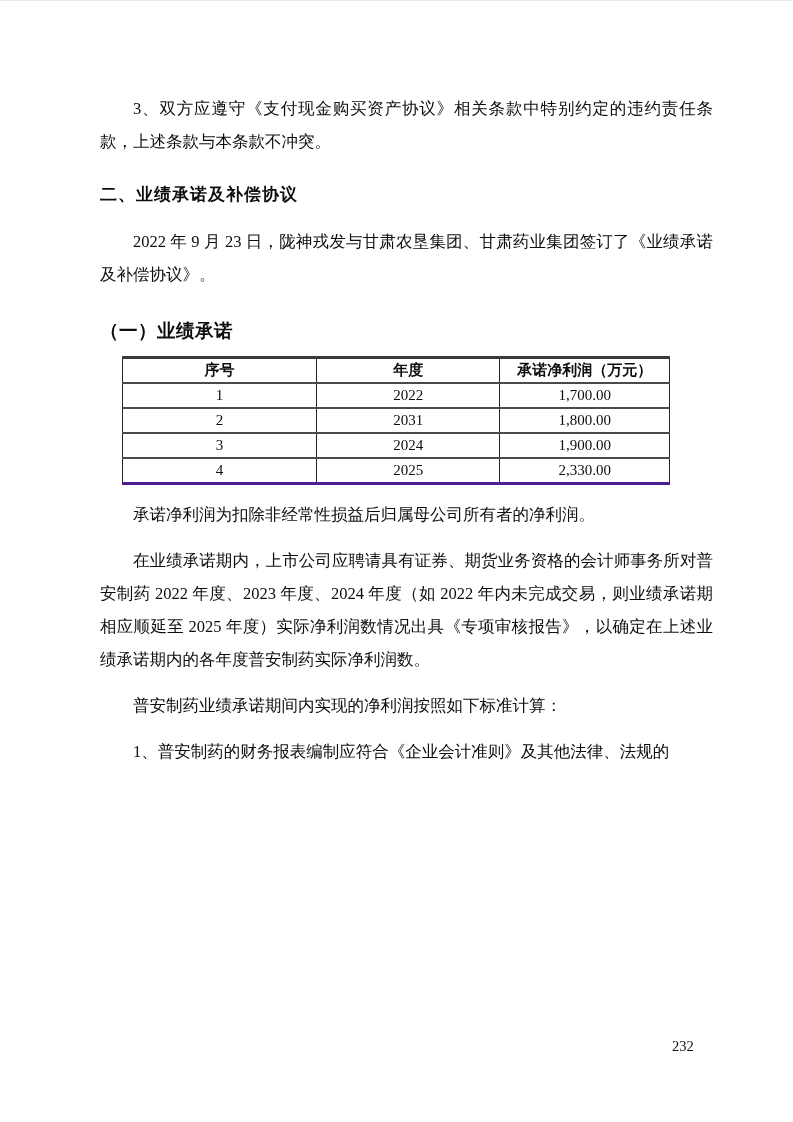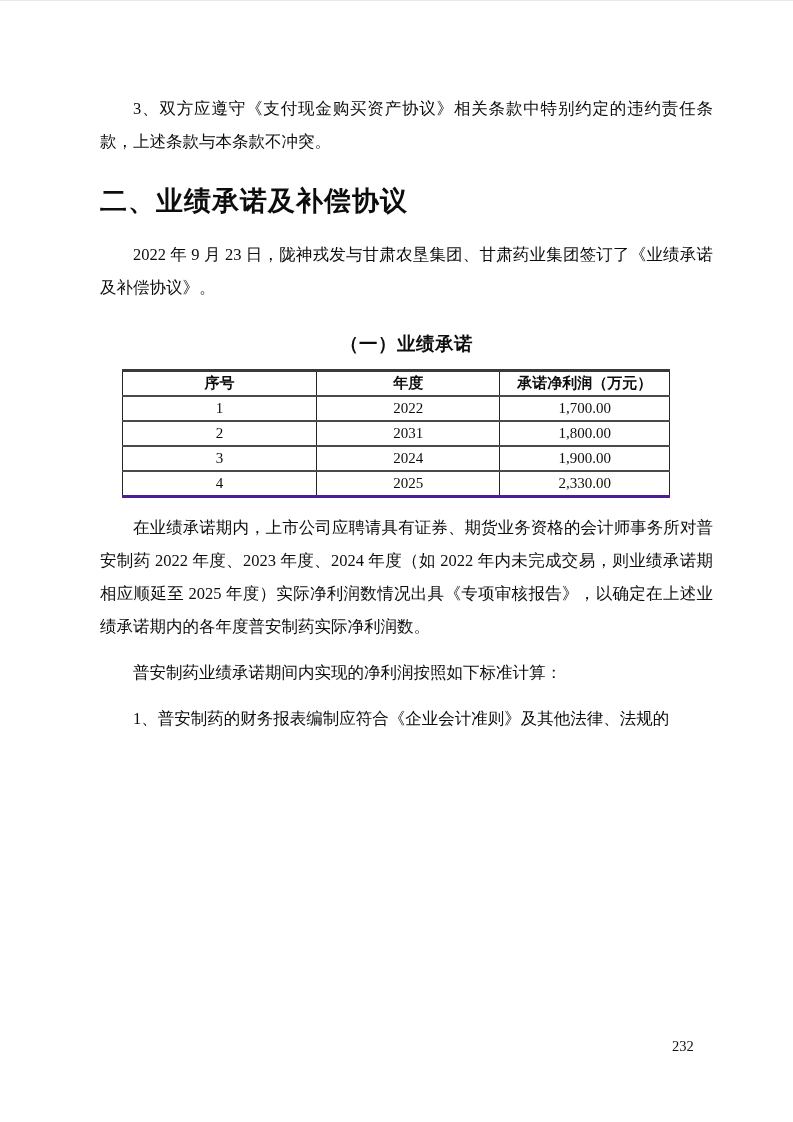--- a/index.html
+++ b/index.html
@@ -24,32 +24,31 @@
     line-height: 33px;
     margin: 13px 0;
     text-indent: 2em;
     text-align: justify;
   }
   p.body.first {
     margin-top: 0;
   }
   h2.sec {
     font-family: "Liberation Sans", "DejaVu Sans", sans-serif;
-    font-size: 27px;
+    font-size: 17px;
     font-weight: 700;
     margin: 25px 0 19px 0;
     letter-spacing: 1px;
   }
   h3.sub {
     font-family: Liberation Sans, sans-serif;
     font-size: 18.5px;
     font-weight: 700;
     margin: 27px 0 13px 0;
     letter-spacing: 0.5px;
-    text-align: center;
   }
   table.profit {
     width: 548px;
     margin: 9px 0 10px 22px;
     border-collapse: collapse;
     table-layout: fixed;
     font-size: 15px;
   }
   table.profit col.c1 { width: 35.5%; }
   table.profit col.c2 { width: 33.5%; }
@@ -128,20 +127,21 @@
         <td>1,900.00</td>
       </tr>
       <tr>
         <td>4</td>
         <td>2025</td>
         <td>2,330.00</td>
       </tr>
     </tbody>
   </table>
 
+  <p class="body">承诺净利润为扣除非经常性损益后归属母公司所有者的净利润。</p>
 
   <p class="body">在业绩承诺期内，上市公司应聘请具有证券、期货业务资格的会计师事务所对普安制药 2022 年度、2023 年度、2024 年度（如 2022 年内未完成交易，则业绩承诺期相应顺延至 2025 年度）实际净利润数情况出具《专项审核报告》，以确定在上述业绩承诺期内的各年度普安制药实际净利润数。</p>
 
 
   <p class="body">普安制药业绩承诺期间内实现的净利润按照如下标准计算：</p>
 
   <p class="body">1、普安制药的财务报表编制应符合《企业会计准则》及其他法律、法规的</p>
 
   <div class="pageno">232</div>
 

